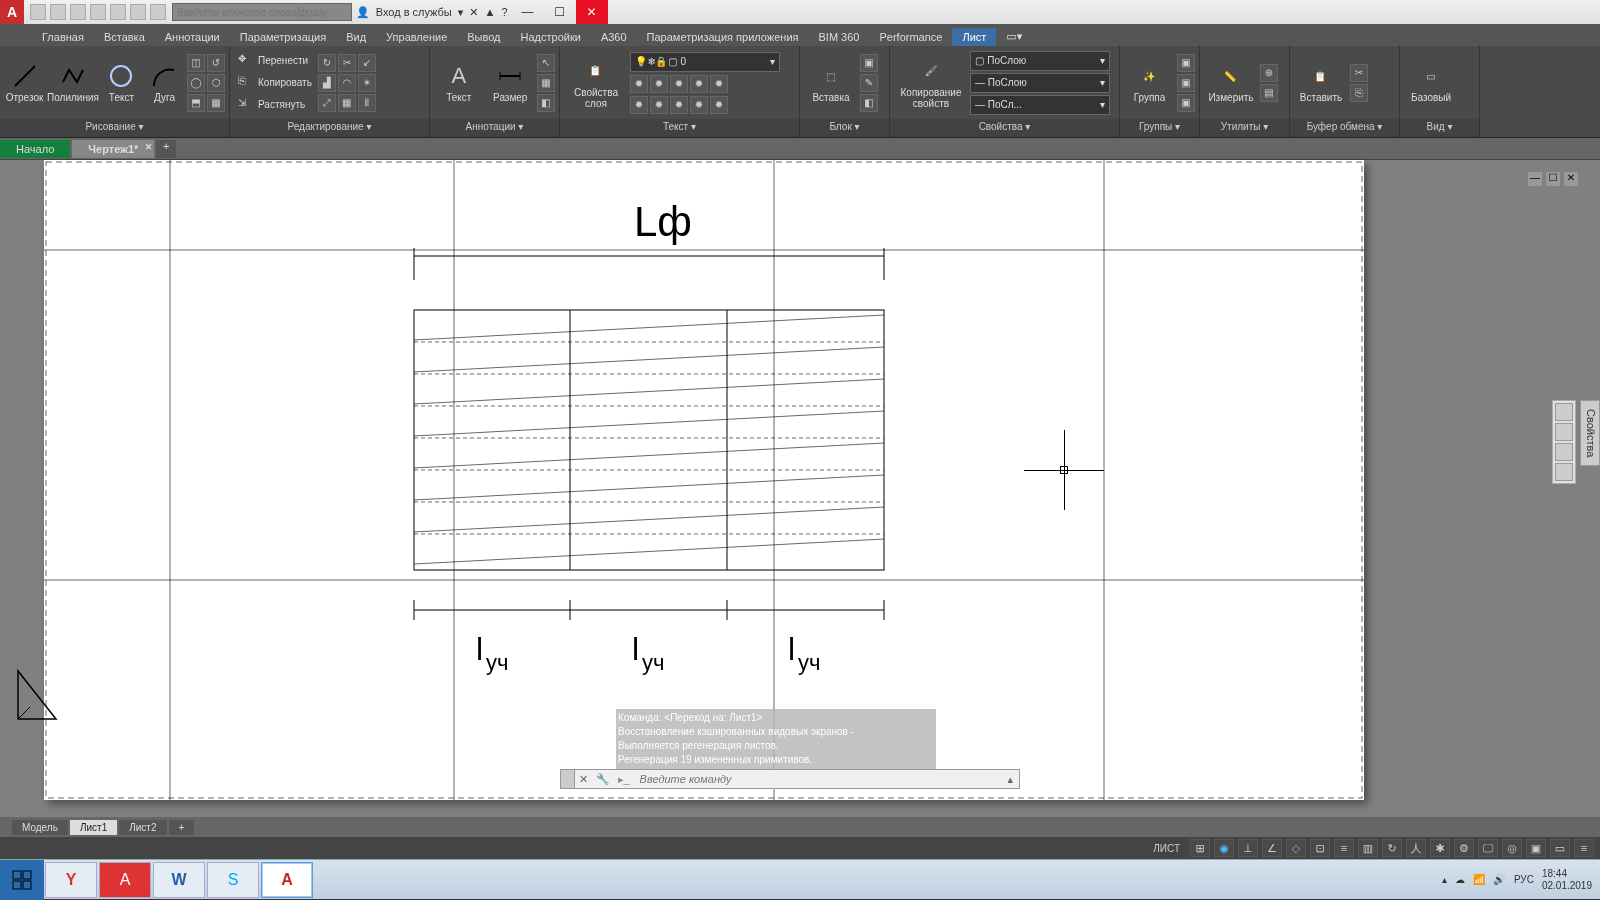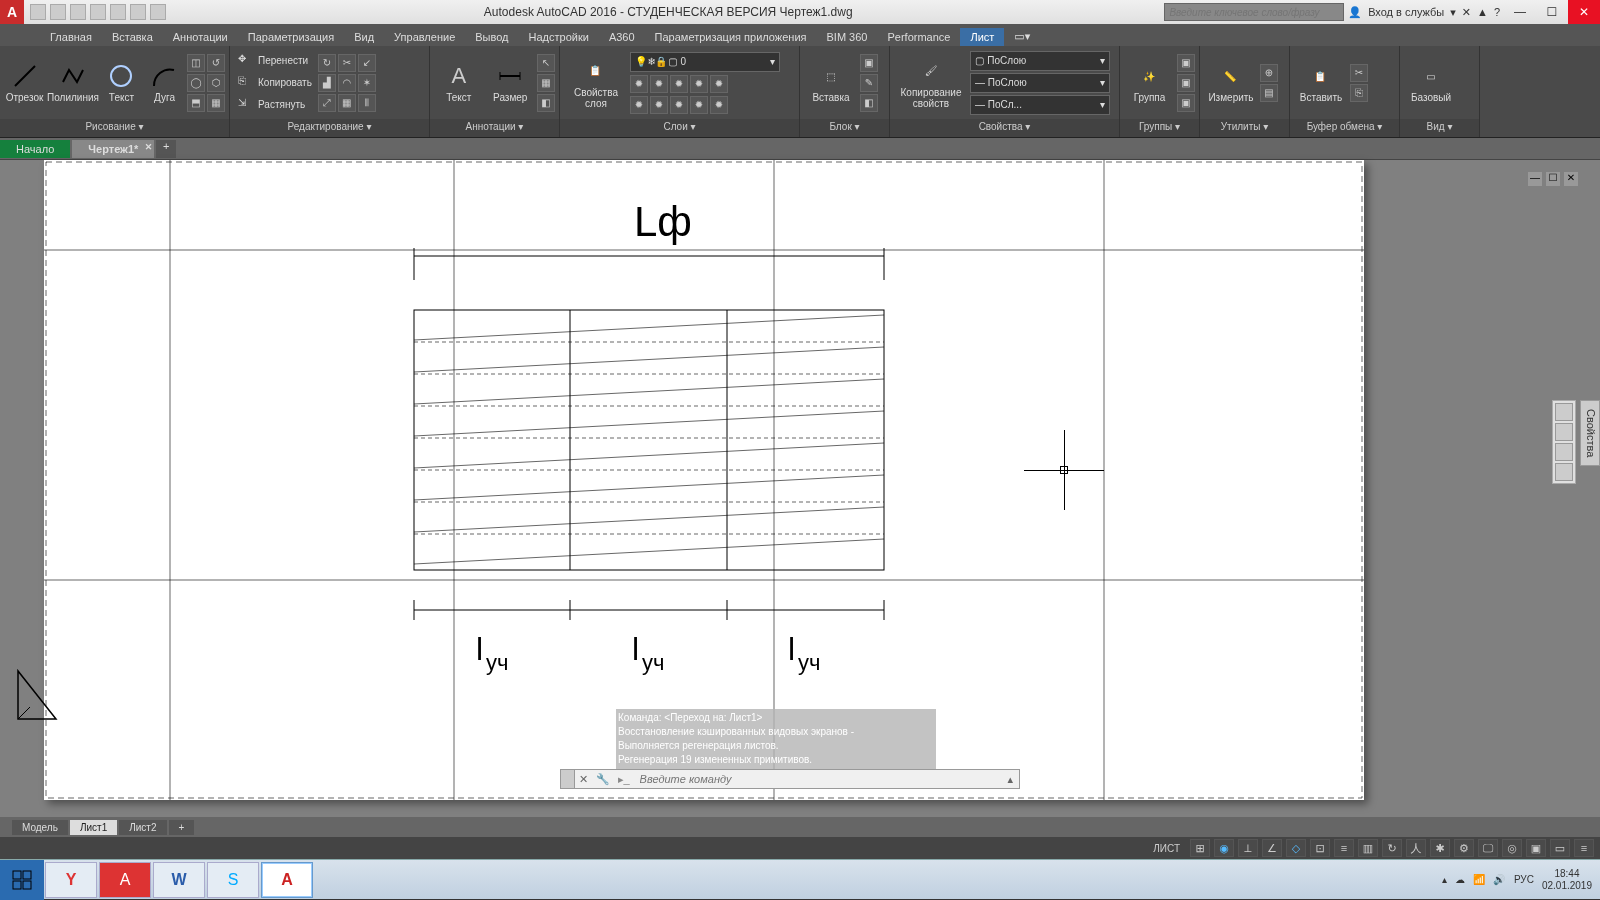--- a/index.html
+++ b/index.html
@@ -12,21 +12,21 @@
 .titlebar .qat span { width: 16px; height: 16px; background: #ccc; border: 1px solid #aaa; }
 .titlebar .title { flex: 1; text-align: center; font-size: 12px; }
 .titlebar .search { width: 180px; height: 18px; background: #888; border: 1px solid #666; display: flex; align-items: center; }
 .titlebar .search input { width: 100%; border: none; background: transparent; font-size: 10px; font-style: italic; color: #ddd; padding: 0 4px; }
 .titlebar .right { display: flex; align-items: center; gap: 6px; padding: 0 4px; font-size: 11px; color: #333; }
 .titlebar .wincontrols { display: flex; }
 .titlebar .wincontrols div { width: 32px; height: 24px; display: flex; align-items: center; justify-content: center; font-size: 12px; }
 .titlebar .wincontrols .close { background: #e81123; color: #fff; }
 
 
-.menutabs { height: 22px; background: #555; display: flex; align-items: flex-end; font-size: 11px; color: #ddd; padding-left: 40px; }
+.menutabs { height: 22px; background: #555; display: flex; align-items: flex-end; font-size: 11px; color: #ddd; padding-left: 32px; }
 .menutabs .tab { padding: 3px 10px; cursor: pointer; }
 .menutabs .tab.active { background: #3a6ea5; color: #fff; }
 
 
 .ribbon { height: 92px; background: #4a4a4a; display: flex; border-bottom: 1px solid #222; }
 .panel { display: flex; flex-direction: column; border-right: 1px solid #333; }
 .panel-body { flex: 1; display: flex; align-items: center; padding: 2px 4px; gap: 2px; }
 .panel-title { height: 18px; font-size: 10px; color: #ccc; text-align: center; background: #424242; padding-top: 2px; }
 .bigbtn { display: flex; flex-direction: column; align-items: center; justify-content: center; width: 54px; height: 66px; color: #ddd; font-size: 10px; gap: 2px; cursor: pointer; }
 .bigbtn .ico { width: 28px; height: 28px; display: flex; align-items: center; justify-content: center; }
@@ -85,41 +85,40 @@
 .statusbar .sbtn { width: 20px; height: 18px; display: flex; align-items: center; justify-content: center; background: #4a4a4a; cursor: pointer; border: 1px solid #555; font-size: 11px; }
 .statusbar .label { padding: 0 6px; }
 
 
 .taskbar { height: 40px; background: linear-gradient(#d8e2ec,#c0d0e0); display: flex; align-items: center; border-top: 1px solid #8aa; }
 .taskbar .start { width: 44px; height: 40px; background: #2a6bb0; display: flex; align-items: center; justify-content: center; }
 .taskbar .start svg { width: 20px; height: 20px; }
 .taskbar .tbtn { width: 52px; height: 36px; margin: 2px 1px; background: #e4ecf4; border: 1px solid #aac; display: flex; align-items: center; justify-content: center; font-size: 16px; cursor: pointer; }
 .taskbar .tbtn.active { background: #fff; border-color: #69c; box-shadow: inset 0 0 0 1px #9cf; }
 .taskbar .tray { margin-left: auto; display: flex; align-items: center; gap: 8px; padding: 0 8px; font-size: 10px; color: #333; }
-.taskbar .clock { text-align: center; line-height: 12px; font-size: 10px; }
+.taskbar .clock { line-height: 12px; font-size: 10px; }
 
 svg line, svg rect, svg path { stroke: #000; fill: none; }
 .dashed { stroke-dasharray: 4 3; }
 .thin { stroke-width: 0.6; }
 </style>
 </head>
 <body>
 
 <div class="titlebar">
   <div class="app-icon">A</div>
   <div class="qat">
     <span></span>
     <span></span>
     <span></span>
     <span></span>
     <span></span>
     <span></span>
     <span></span>
   </div>
-  <div class="title">Autodesk AutoCAD 2016 - СТУДЕНЧЕСКАЯ ВЕРСИЯ   Чертеж1.dwg</div>
   <div class="search">
     <input placeholder="Введите ключевое слово/фразу" style="">
   </div>
   <div class="right">
     <span>👤</span>
     <span>Вход в службы</span>
     <span>▾</span>
     <span>✕</span>
     <span>▲</span>
     <span>?</span>
@@ -285,21 +284,21 @@
         </div>
         <div class="row">
           <span class="smallbtn">✹</span>
           <span class="smallbtn">✹</span>
           <span class="smallbtn">✹</span>
           <span class="smallbtn">✹</span>
           <span class="smallbtn">✹</span>
         </div>
       </div>
     </div>
-    <div class="panel-title">Слои ▾</div>
+    <div class="panel-title">Текст ▾</div>
   </div>
 
   <div class="panel" style="width:90px">
     <div class="panel-body">
       <div class="bigbtn">
           <span class="ico">⬚</span>
           <span>Вставка</span>
         </div>
       <div class="col3">
         <span class="smallbtn">▣</span>

